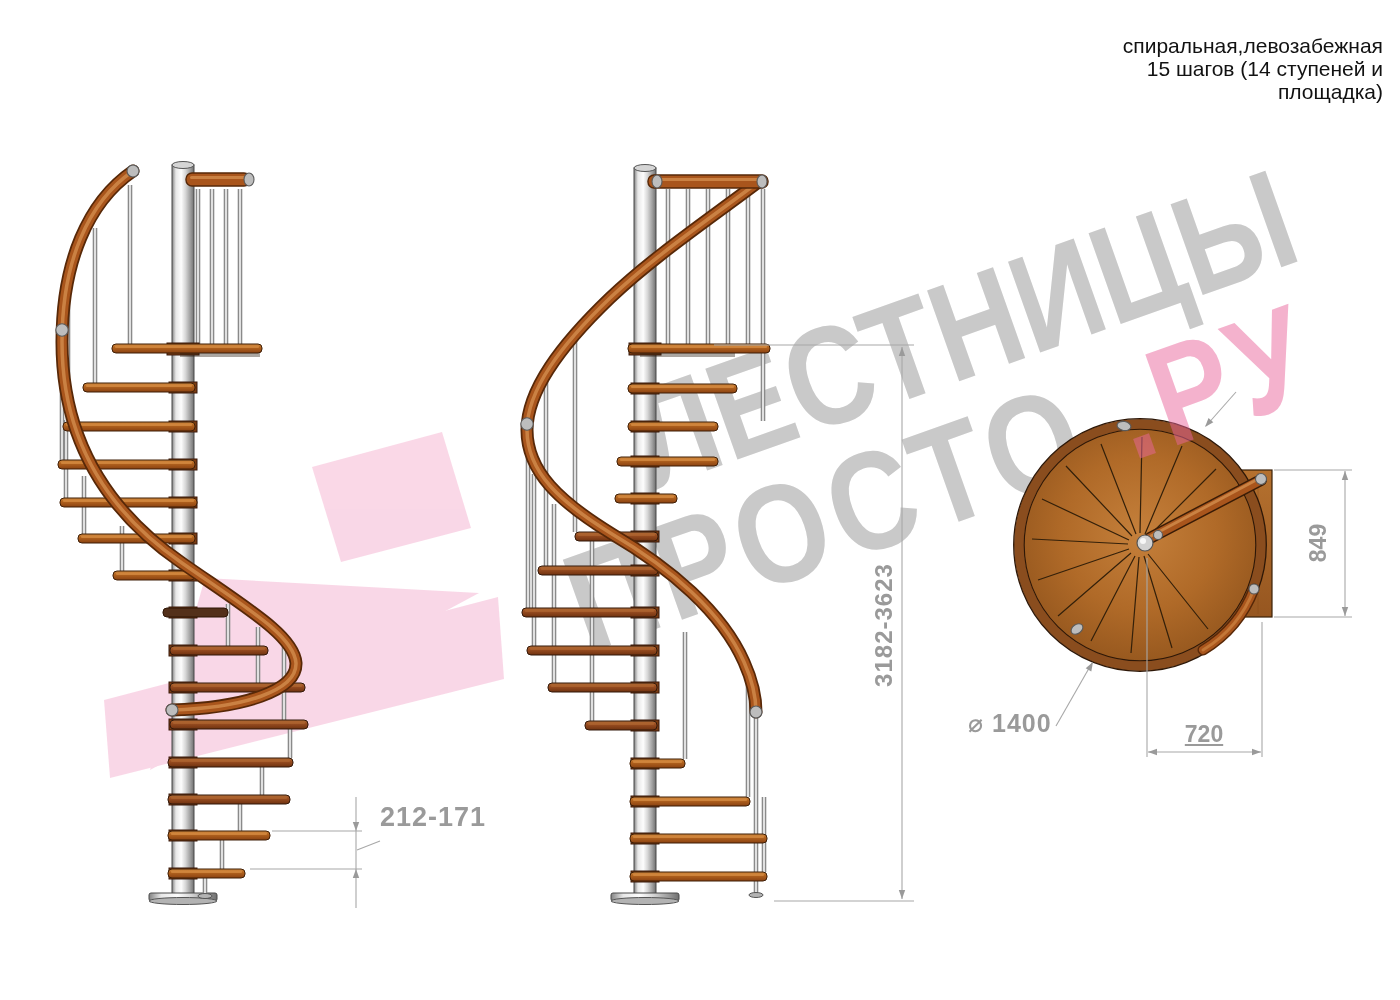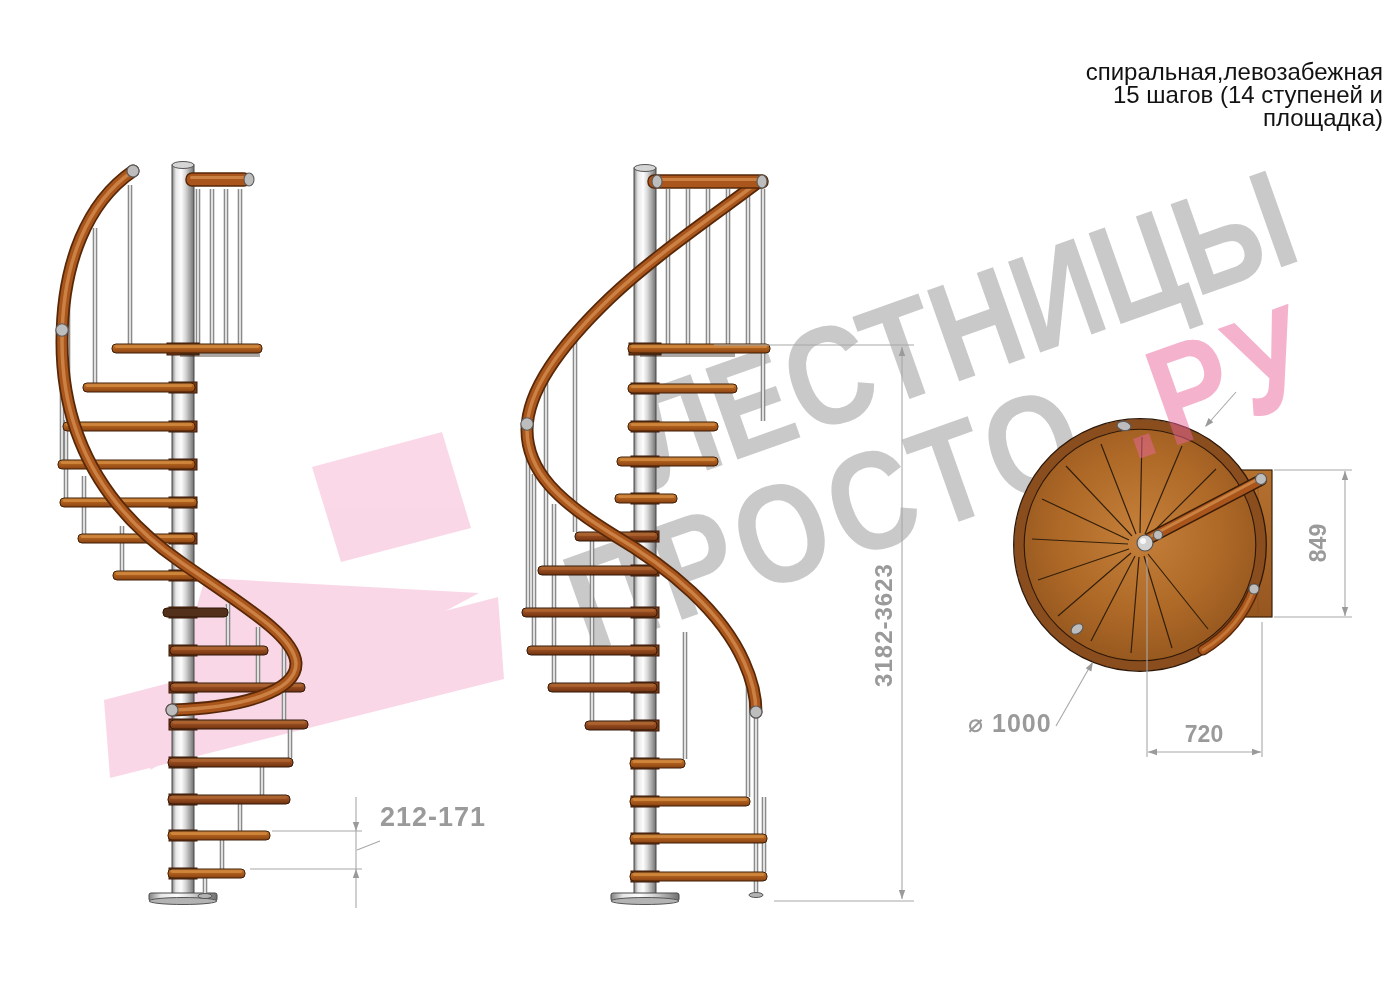--- a/index.html
+++ b/index.html
@@ -7,30 +7,30 @@
           font-family:"Liberation Sans","DejaVu Sans",sans-serif;}
   svg{position:absolute;left:0;top:0;z-index:2;}
   .wm{position:absolute;z-index:1;font-weight:bold;line-height:1;white-space:nowrap;
       transform-origin:0 0;transform:rotate(-19.5deg) scaleX(0.85);}
   #wm-top{left:612px;top:379px;font-size:140px;color:#c9c9c9;letter-spacing:0px;}
   #wm-bottom{left:548px;top:542px;font-size:140px;color:#c9c9c9;letter-spacing:8px;}
   #wm-ru{position:absolute;z-index:3;left:1093px;top:350px;font-size:140px;font-weight:bold;
          line-height:1;white-space:nowrap;transform-origin:0 0;
          transform:rotate(-19.5deg) scaleX(0.85);letter-spacing:8px;color:rgba(233,102,156,0.5);}
   .txt{position:absolute;z-index:4;}
-  #title{right:17px;top:60px;text-align:right;font-size:24px;line-height:23px;color:#121212;}
+  #title{right:17px;top:34px;text-align:right;font-size:21px;line-height:23px;color:#121212;}
   #title span{display:block;}
   #dim-step{left:380px;top:802px;font-size:27px;font-weight:bold;color:#9a9a9a;letter-spacing:1px;}
   #dim-note{left:383px;top:833px;font-size:13.5px;line-height:15.5px;color:#3a3a3a;white-space:pre-line;}
   #dim-total{left:884px;top:625px;transform:translate(-50%,-50%) rotate(-90deg);
              font-size:24px;font-weight:bold;color:#9a9a9a;letter-spacing:1px;}
   #dim-849{left:1318px;top:543px;transform:translate(-50%,-50%) rotate(-90deg);
            font-size:23px;font-weight:bold;color:#9a9a9a;}
   #dim-720{left:1204px;top:748px;transform:translate(-50%,-100%);
-           font-size:23px;font-weight:bold;color:#9a9a9a;}
+           font-size:23px;font-weight:bold;color:#9a9a9a;text-decoration:underline;}
   #dim-dia{left:968px;top:709px;font-size:25px;font-weight:bold;color:#9a9a9a;letter-spacing:1px;}
   
   .cl{fill:#7b3c12;stroke:#38190a;stroke-width:1;}
   .sb{fill:url(#gStep);stroke:#3f1f07;stroke-width:1;}
   .sd{fill:url(#gStepD);stroke:#33190a;stroke-width:1;}
   .sh{fill:#d99046;opacity:.7;}
   .shd{fill:#b36a33;opacity:.6;}
   .r1{stroke:#8a8a8a;stroke-width:4.6;}
   .r2{stroke:#e0e0e0;stroke-width:2;}
   .cap{fill:#bdbdbd;stroke:#5a5a5a;stroke-width:1.1;}
@@ -522,14 +522,14 @@
   <div id="title" class="txt">
     <span>спиральная,левозабежная</span>
     <span>15 шагов (14 ступеней и</span>
     <span>площадка)</span>
   </div>
 
   <div id="dim-step" class="txt">212-171</div>
   <div id="dim-total" class="txt">3182-3623</div>
   <div id="dim-849" class="txt">849</div>
   <div id="dim-720" class="txt">720</div>
-  <div id="dim-dia" class="txt">⌀ 1000</div>
+  <div id="dim-dia" class="txt">⌀ 1400</div>
 </div>
 
 </body></html>

